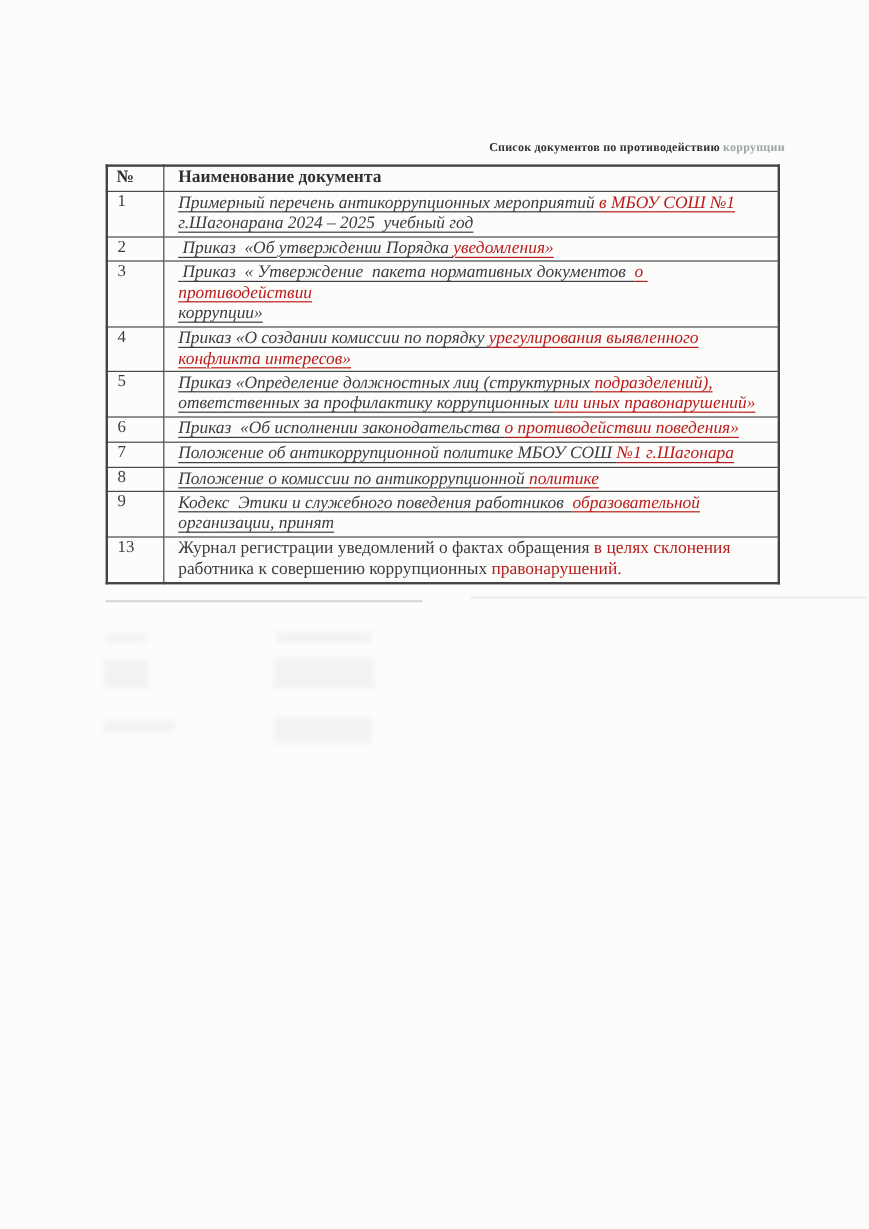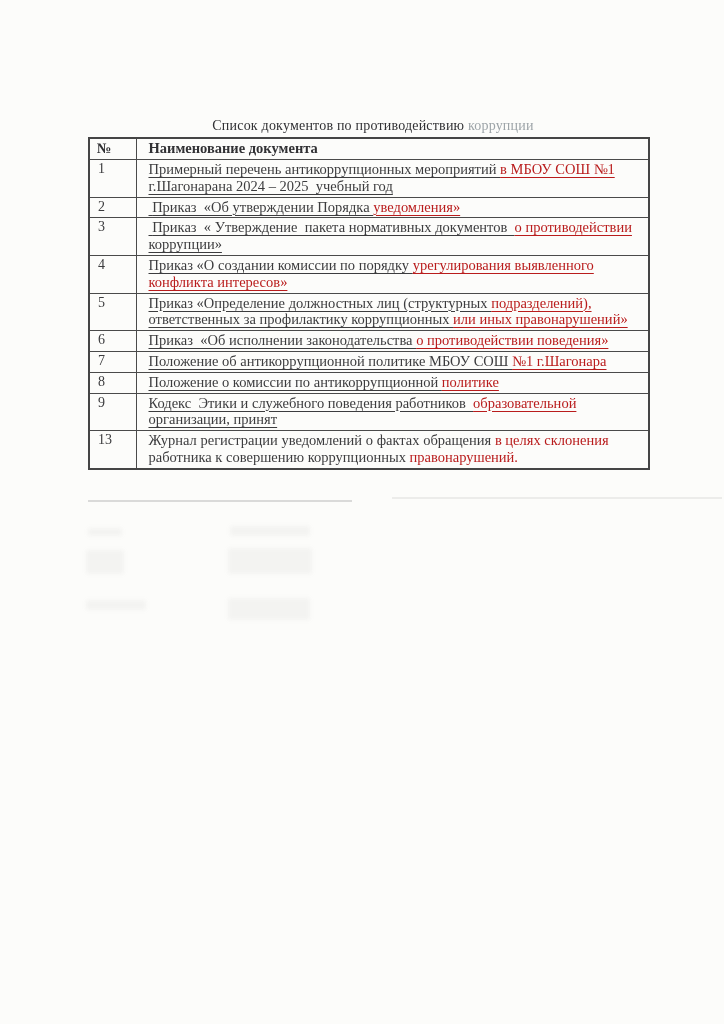--- a/index.html
+++ b/index.html
@@ -18,23 +18,23 @@
     width: 724px;
     height: 1024px;
     background: #fcfcfa;
   }
   .title {
     position: absolute;
     top: 118px;
     left: 92px;
     width: 562px;
     margin: 0;
-    text-align: center;
-    font-size: 14px;
-    font-weight: normal;
+    text-align: right;
+    font-size: 10px;
+    font-weight: bold;
     color: #313134;
     letter-spacing: 0.2px;
     white-space: pre-wrap;
   }
   table.doc-table {
     position: absolute;
     top: 137px;
     left: 88px;
     width: 562px;
     border-collapse: collapse;
@@ -62,20 +62,21 @@
     font-size: 14.5px;
     line-height: 16.8px;
     color: #3c3c3e;
     padding: 1px 6px 2px 12px;
     white-space: pre-wrap;
   }
   .u {
     text-decoration: underline;
     text-decoration-thickness: 1px;
     text-underline-offset: 2.5px;
+    font-style: italic;
   }
   .faded { color: #b91c1c; }
   .title .faded { color: #9da4a8; }
   
   .artifact {
     position: absolute;
     pointer-events: none;
   }
   .art-line { background: rgba(100,100,100,0.22); height: 2px; }
   .art-line2 { background: rgba(120,120,120,0.12); height: 2px; }

